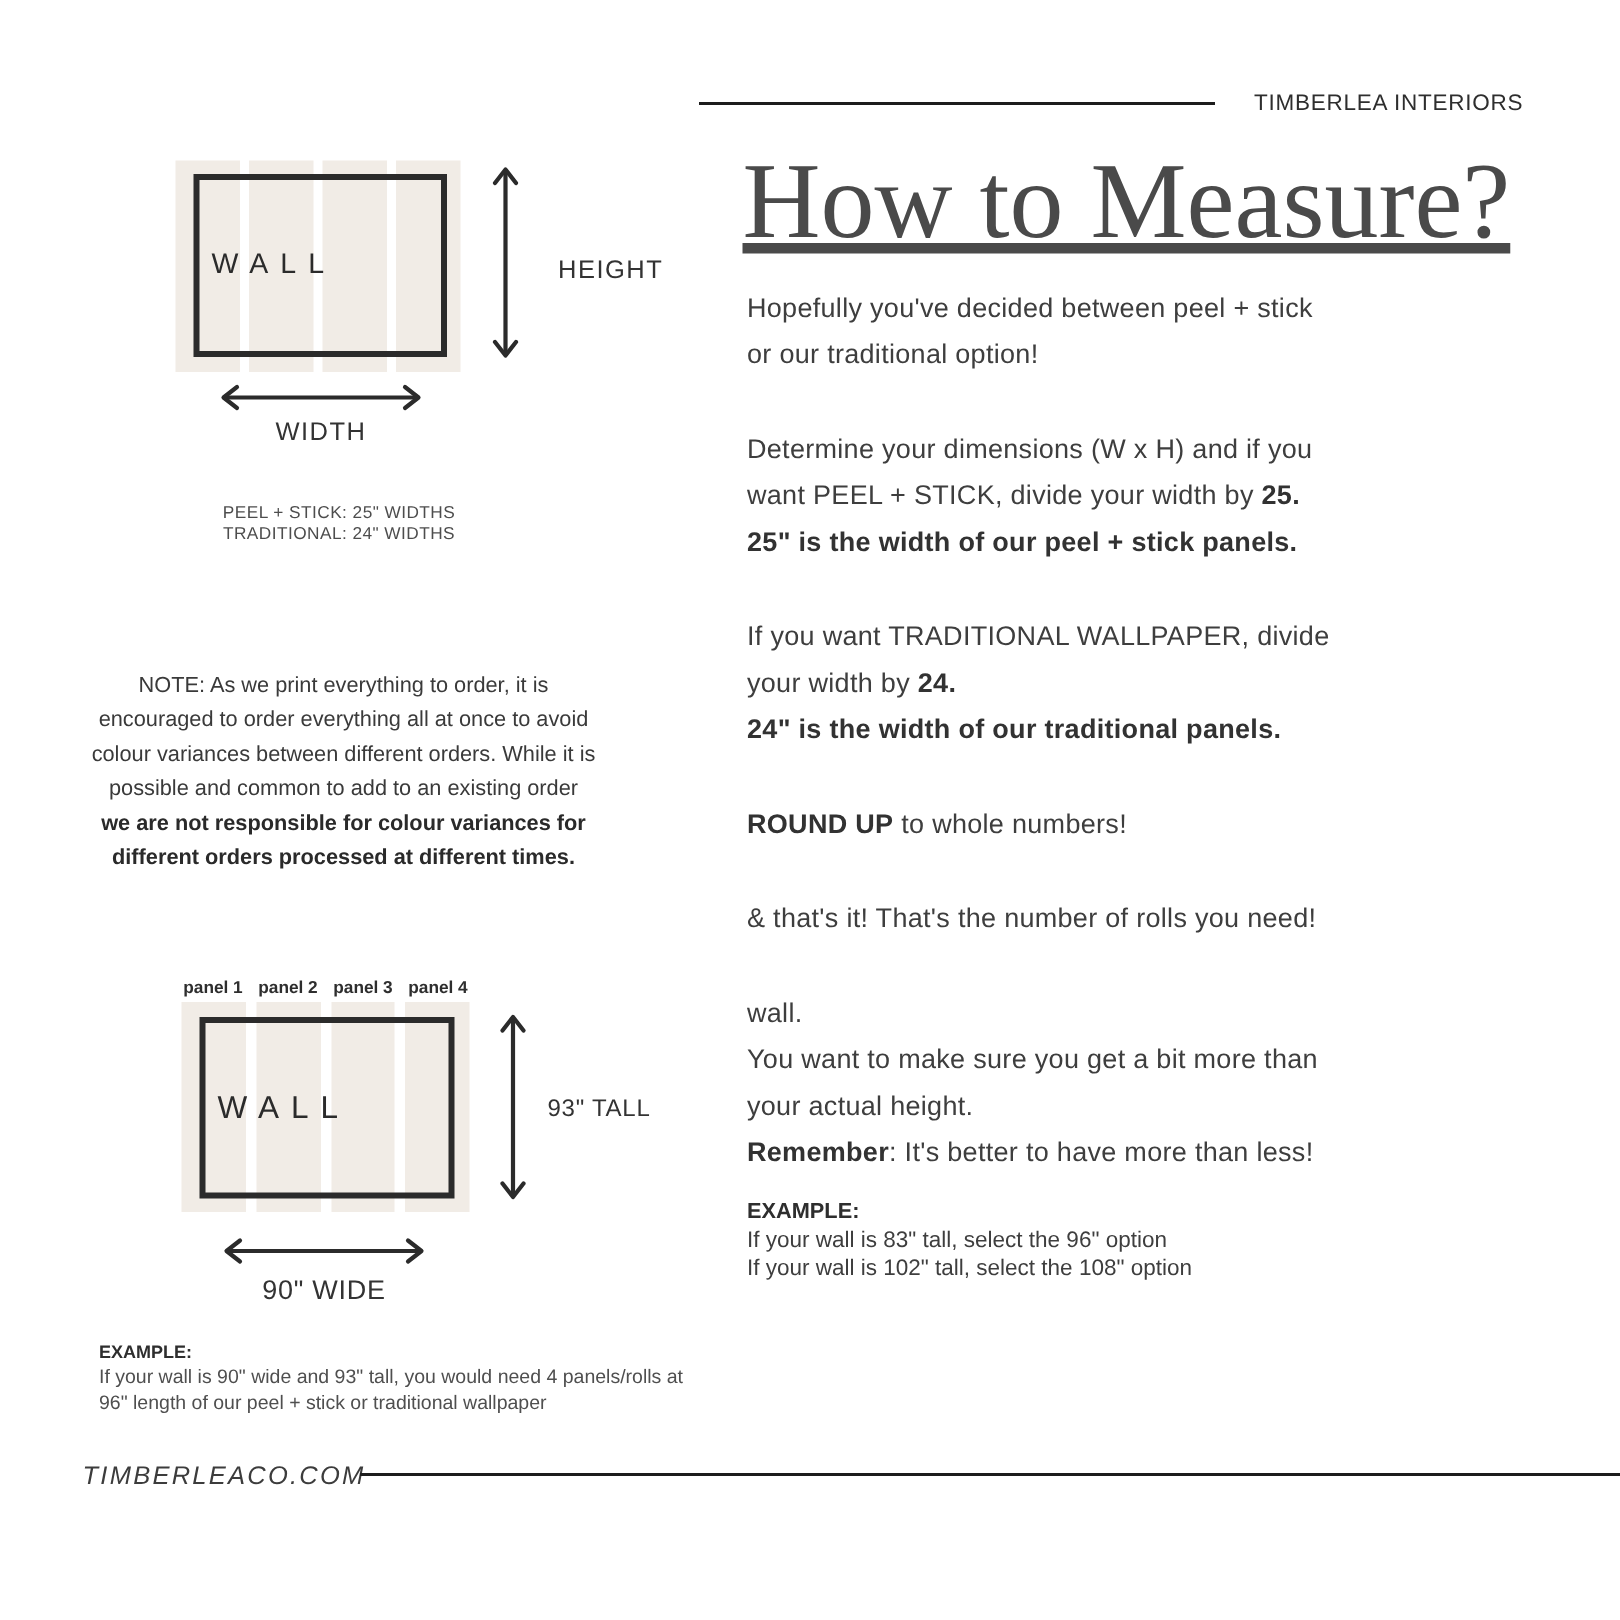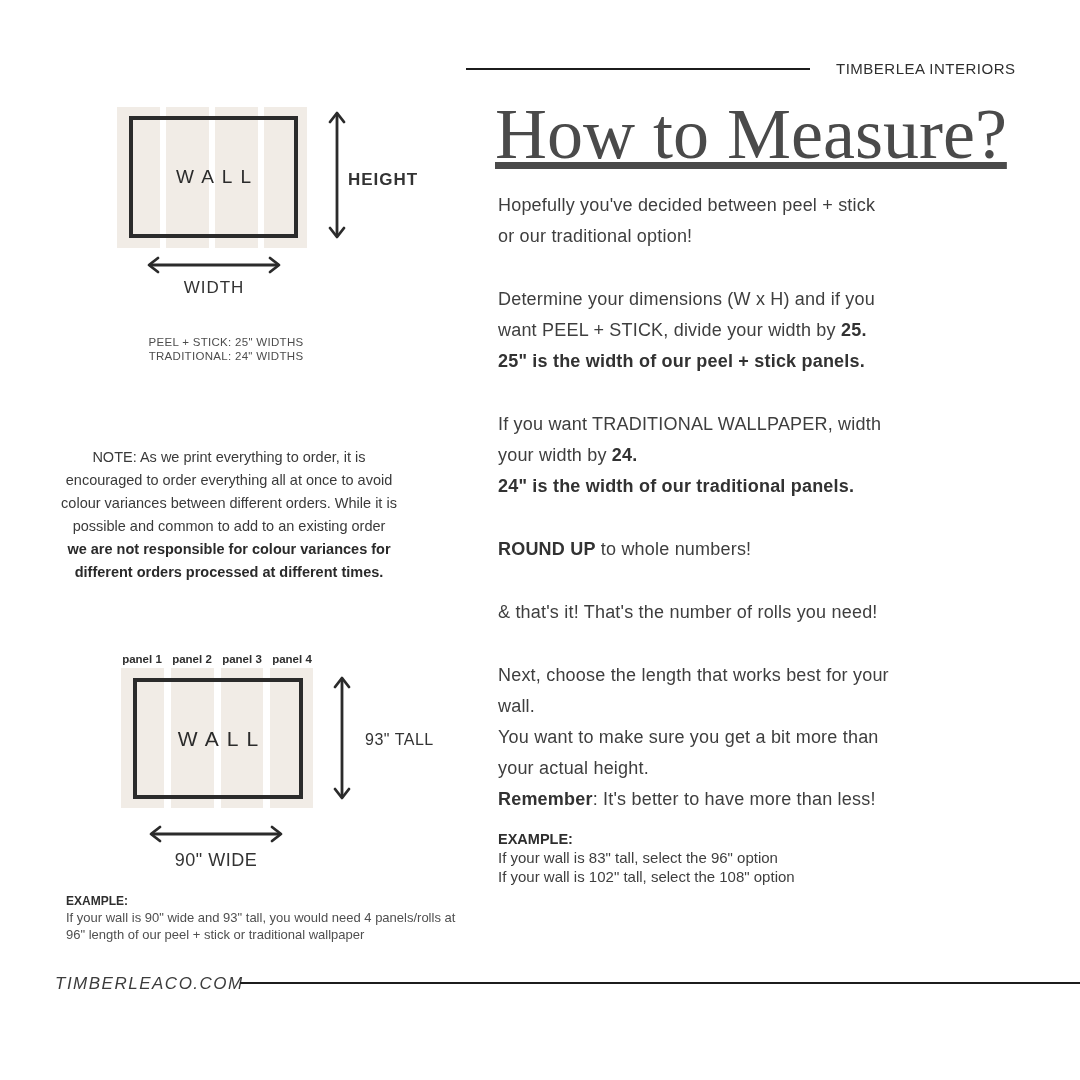--- a/index.html
+++ b/index.html
@@ -20,30 +20,30 @@
   .para{font-size:18px;line-height:31px;letter-spacing:.2px;color:#3e3e3e;margin:0 0 32px 0;}
   .para .line{white-space:nowrap;}
   .b{font-weight:700;color:#323232;}
   #p6{margin-bottom:14px;}
   .ex-label{font-size:14.5px;font-weight:700;line-height:20px;color:#2e2e2e;}
   .ex-line{font-size:15px;line-height:18.5px;color:#3e3e3e;white-space:nowrap;}
 
   
   .panels{display:flex;gap:6px;}
   .panel{flex:1;background:#f1ece6;}
-  .wall-rect{border:4px solid #2b2b2b;box-sizing:border-box;display:flex;align-items:center;justify-content:center;background:transparent;}
+  .wall-rect{border:4px solid #2b2b2b;box-sizing:border-box;display:flex;align-items:center;background:transparent;}
   .wall-label{color:#2b2b2b;letter-spacing:8px;padding-left:8px;white-space:nowrap;}
   .arrow{stroke:#2b2b2b;stroke-width:2.8;fill:none;stroke-linecap:round;stroke-linejoin:round;}
   .dim-label{font-size:17px;letter-spacing:1px;color:#333333;white-space:nowrap;}
 
   #d1-panels{left:117px;top:107px;width:190px;height:141px;}
   #d1-rect{left:129px;top:116px;width:169px;height:122px;}
   #d1-rect .wall-label{font-size:19px;}
   #d1-varrow{left:328px;top:111px;width:18px;height:128px;}
-  #d1-height{left:348px;top:170px;font-weight:bold;}
+  #d1-height{left:372px;top:170px;}
   #d1-harrow{left:147px;top:256px;width:134px;height:18px;}
   #d1-width{left:147px;top:278px;width:134px;text-align:center;}
 
   #widths-note{left:117px;top:336px;width:218px;text-align:center;font-size:11.5px;line-height:13.5px;
                letter-spacing:.3px;color:#4d4d4d;}
 
   #note-block{left:34px;top:446px;width:390px;text-align:center;font-size:14.5px;line-height:23px;color:#3a3a3a;}
   .note-bold{font-weight:700;color:#2a2a2a;}
 
   #d2-labels{left:117px;top:653px;width:200px;display:grid;grid-template-columns:repeat(4,1fr);
@@ -149,32 +149,31 @@
     <div class="para" id="p1">
       <div class="line">Hopefully you've decided between peel + stick</div>
       <div class="line">or our traditional option!</div>
     </div>
     <div class="para" id="p2">
       <div class="line">Determine your dimensions (W x H) and if you</div>
       <div class="line"><span>want PEEL + STICK, divide your width by </span><span class="b">25.</span></div>
       <div class="line b">25" is the width of our peel + stick panels.</div>
     </div>
     <div class="para" id="p3">
-      <div class="line">If you want TRADITIONAL WALLPAPER, width</div>
+      <div class="line">If you want TRADITIONAL WALLPAPER, divide</div>
       <div class="line"><span>your width by </span><span class="b">24.</span></div>
       <div class="line b">24" is the width of our traditional panels.</div>
     </div>
     <div class="para" id="p4">
       <div class="line"><span class="b">ROUND UP</span><span> to whole numbers!</span></div>
     </div>
     <div class="para" id="p5">
       <div class="line">&amp; that's it! That's the number of rolls you need!</div>
     </div>
     <div class="para" id="p6">
-      <div class="line">Next, choose the length that works best for your</div>
       <div class="line">wall.</div>
       <div class="line">You want to make sure you get a bit more than</div>
       <div class="line">your actual height.</div>
       <div class="line"><span class="b">Remember</span><span>: It's better to have more than less!</span></div>
     </div>
     <div id="right-example">
       <div class="ex-label">EXAMPLE:</div>
       <div class="ex-line">If your wall is 83" tall, select the 96" option</div>
       <div class="ex-line">If your wall is 102" tall, select the 108" option</div>
     </div>

